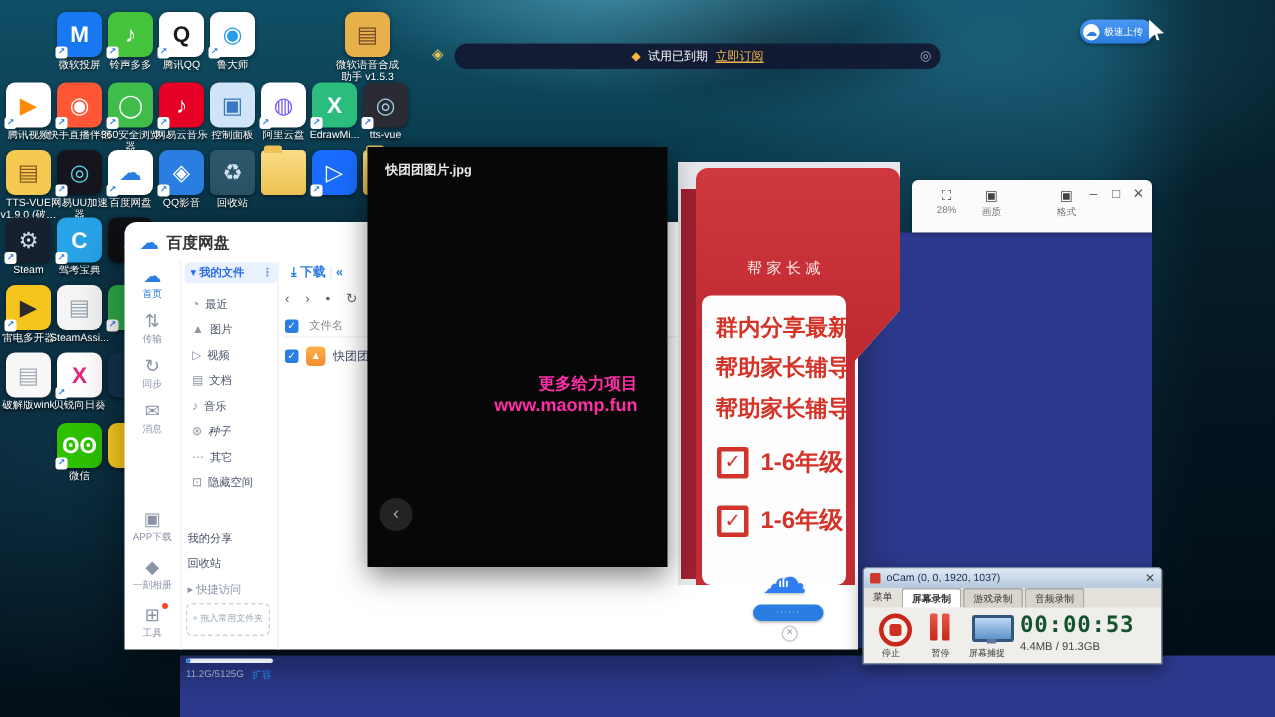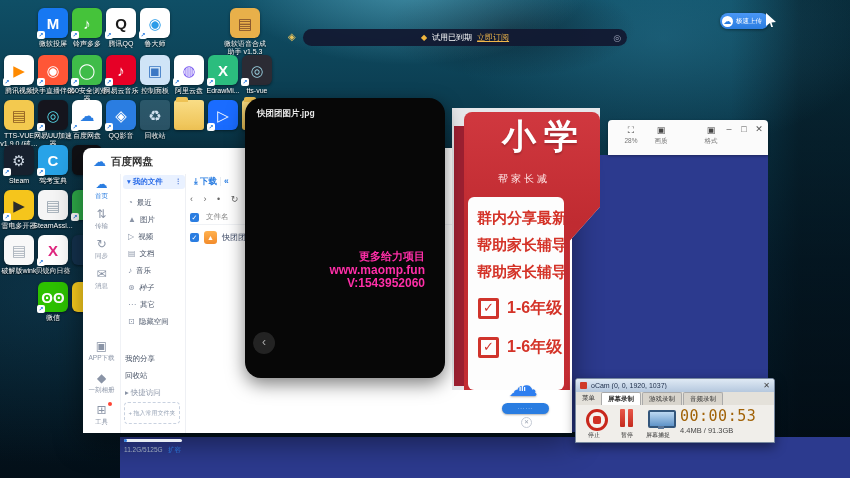--- a/index.html
+++ b/index.html
@@ -79,21 +79,21 @@
   #nd-toolbar{position:absolute;left:8px;top:2px;font-size:8.5px;color:#2a7de1;font-weight:bold;}
   #nd-nav{position:absolute;left:4px;top:20px;font-size:9px;color:#666;letter-spacing:4px;}
   #nd-colhead{position:absolute;left:4px;top:36px;right:4px;height:14px;border-bottom:1px solid #f0f2f5;
     font-size:7.5px;color:#888;line-height:14px;}
   #nd-filerow{position:absolute;left:4px;top:54px;height:18px;display:flex;align-items:center;gap:5px;}
   .cbox{display:inline-block;width:9px;height:9px;background:#2a7de1;border-radius:2px;color:#fff;
     font-size:7px;line-height:9px;text-align:center;vertical-align:middle;margin-right:5px;}
   .fileico{width:13px;height:13px;background:linear-gradient(180deg,#ffb14e,#f28b2b);border-radius:3px;
     color:#fff;font-size:7px;line-height:13px;text-align:center;}
   
-  #blackviewer{left:245px;top:98px;width:200px;height:280px;background:#070707;box-shadow:0 6px 18px rgba(0,0,0,.5);border-radius:16px;}
+  #blackviewer{left:245px;top:98px;width:200px;height:280px;background:#070707;box-shadow:0 6px 18px rgba(0,0,0,.5);}
   #bv-title{position:absolute;left:12px;top:10px;font-size:8.5px;color:#e8e8e8;font-weight:bold;}
   #watermark{position:absolute;left:0;top:152px;width:180px;text-align:right;color:#ff2fa8;font-weight:bold;}
   #watermark div{line-height:13.5px;}
   .wm-s{font-size:11px;} .wm-l{font-size:12px;}
   #prevbtn{position:absolute;left:8px;top:234px;width:22px;height:22px;border-radius:50%;background:rgba(90,90,90,.35);
     color:#aaa;font-size:12px;line-height:21px;text-align:center;}
   
   #promo{left:452px;top:108px;width:148px;height:282px;background:#e6e7ea;
     clip-path:polygon(0 0,100% 0,100% 35%,79.7% 47%,79.7% 100%,0 100%);}
   #promo .sidebar{position:absolute;left:2px;top:18px;width:10px;height:260px;background:#9c2031;}
@@ -131,21 +131,21 @@
   #ocam-tabs .tab.on{background:#fff;font-weight:bold;}
   #stopico{position:absolute;left:10px;top:30px;width:16px;height:16px;border:3px solid #c8271c;border-radius:50%;background:#f6f3ef;}
   #stopico i{position:absolute;left:4px;top:4px;width:8px;height:8px;background:#d03024;border-radius:2px;}
   #pauseico{position:absolute;left:44px;top:30px;width:14px;height:18px;}
   #pauseico i{position:absolute;top:0;width:5px;height:18px;background:linear-gradient(180deg,#e8584a,#c42a1d);border-radius:1px;}
   #pauseico i.b{left:8px;}
   #monico{position:absolute;left:72px;top:31px;width:24px;height:14px;background:linear-gradient(180deg,#bcd8f2,#5f93c8);
     border:2px solid #33567c;border-radius:2px;}
   #monico:after{content:"";position:absolute;left:8px;top:14px;width:6px;height:3px;background:#5a769a;}
   .olabel{position:absolute;top:52px;font-size:6px;color:#333;}
-  #octime{position:absolute;left:104px;top:28px;font-size:15px;font-weight:normal;color:#a16207;
+  #octime{position:absolute;left:104px;top:28px;font-size:15px;font-weight:bold;color:#14532d;
     font-family:"DejaVu Sans Mono",monospace;letter-spacing:0.5px;}
   #ocsize{position:absolute;left:104px;top:47px;font-size:7.5px;color:#444;}
 </style>
 </head>
 <body>
 
 <div id="screen">
 
   <div id="icon-layer" class="abs" style="left:0;top:0;width:290px;height:340px;">
       <div class="dicon" style="left: 38px; top: 8px;">
@@ -474,21 +474,20 @@
         <span class="cbox" style="margin-right:0;">✓</span>
         <span class="fileico">▲</span>
         <span style="font-size:8px;color:#3d4a66;">快团团图片.j</span>
       </div>
     </div>
   </div>
 
   <div class="abs" id="promo">
     <div class="sidebar"></div>
     <div class="redbg"></div>
-    <div id="promo-title">小学</div>
     <div id="promo-sub">帮家长减</div>
     <div id="promo-box">
       <div class="pline" style="top:12px;">群内分享最新</div>
       <div class="pline" style="top:39px;">帮助家长辅导</div>
       <div class="pline" style="top:66px;">帮助家长辅导</div>
       <div class="pcheck" style="top:101px;">
         <span class="sq">✓</span>
         <span class="ct">1-6年级</span>
       </div>
       <div class="pcheck" style="top:140px;">
@@ -496,21 +495,20 @@
         <span class="ct">1-6年级</span>
       </div>
     </div>
   </div>
 
   <div class="abs" id="blackviewer">
     <div id="bv-title">快团团图片.jpg</div>
     <div id="watermark">
       <div class="wm-s">更多给力项目</div>
       <div class="wm-l">www.maomp.fun</div>
-      <div class="wm-l">V:1543952060</div>
     </div>
     <div id="prevbtn">‹</div>
   </div>
 
   <div class="abs" id="assistant">
     <div class="cloud">☁</div>
     <div class="bars">ılı</div>
     <div class="pill">······</div>
     <div class="close">✕</div>
   </div>

